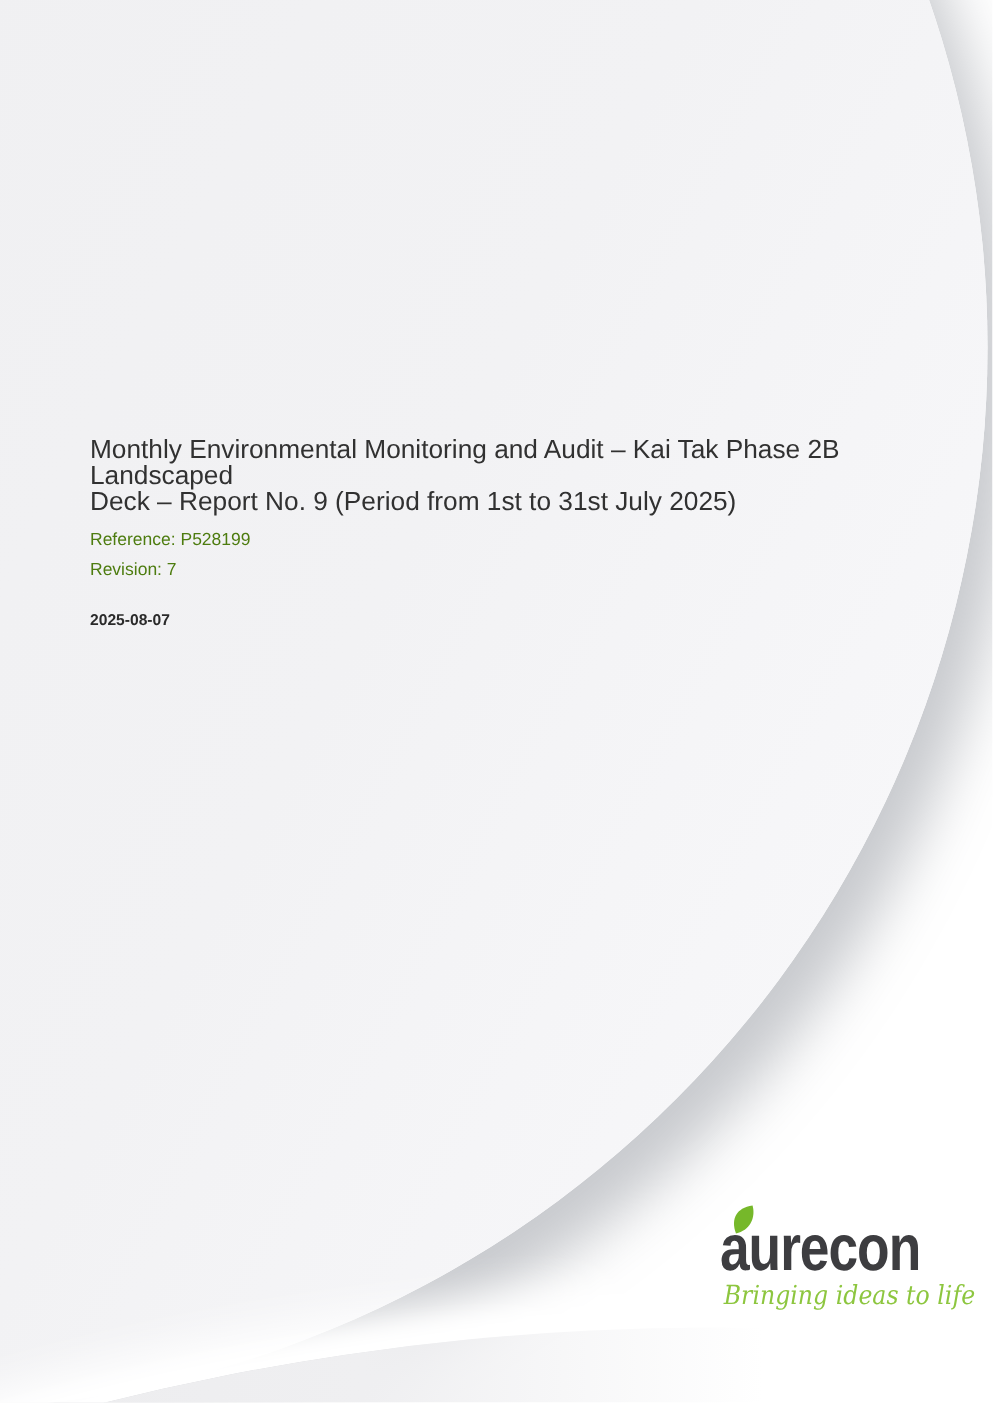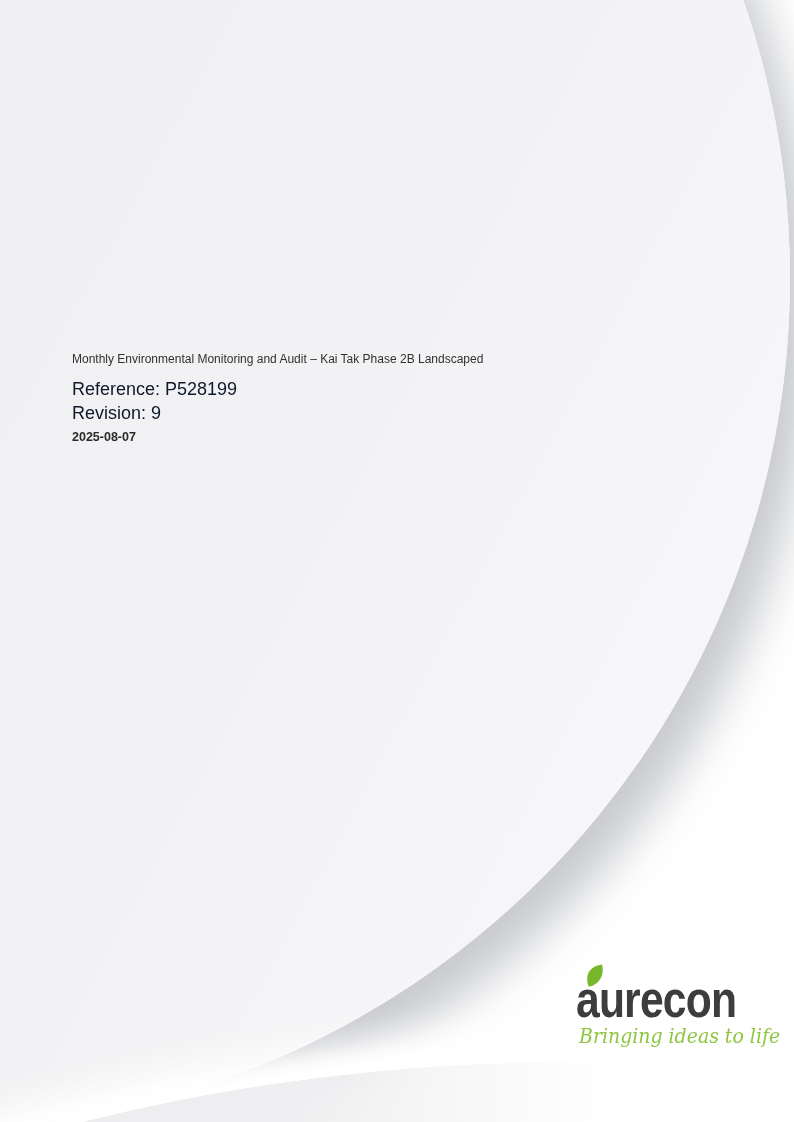--- a/index.html
+++ b/index.html
@@ -50,43 +50,43 @@
   .title {
     margin: 0;
     font-size: 20px;
     line-height: 27px;
     font-weight: 700;
     color: #141414;
     letter-spacing: 0.1px;
   }
   .subtitle {
     margin: 7px 0 0 0;
-    font-size: 12px;
+    font-size: 21px;
     line-height: 21px;
     font-weight: 400;
     color: #313131;
   }
   .organisation {
     margin: 15px 0 0 0;
     font-size: 17px;
     line-height: 22px;
     font-weight: 700;
     color: #1c1c1c;
     letter-spacing: 0.1px;
   }
   .meta-line {
     margin: 11px 0 0 0;
-    font-size: 18px;
+    font-size: 14px;
     line-height: 16px;
     font-weight: 400;
-    color: #0f172a;
+    color: #4d7c0f;
   }
   .meta-line.revision { margin-top: 8px; }
   .meta-line.date {
-    margin-top: 8px;
+    margin-top: 25px;
     font-weight: 700;
     color: #2a2a2a;
     font-size: 12.5px;
   }
   .logo {
     position: absolute;
     left: 576px;
     top: 960px;
     width: 200px;
     height: 100px;
@@ -131,23 +131,24 @@
 <body>
 
 <div class="page">
 
   <div class="swoosh-main"></div>
   <div class="swoosh-corner"></div>
 
   <div class="text-block">
     <p class="subtitle">
       <span>Monthly Environmental Monitoring and Audit – Kai Tak Phase 2B Landscaped</span><br>
+      <span>Deck – Report No. 9 (Period from 1st to 31st July 2025)</span>
     </p>
     <p class="meta-line reference">Reference: P528199</p>
-    <p class="meta-line revision">Revision: 9</p>
+    <p class="meta-line revision">Revision: 7</p>
     <p class="meta-line date">2025-08-07</p>
   </div>
 
   <div class="logo">
     <span class="leaf">
       <svg width="22" height="25" viewBox="0 0 24 26" xmlns="http://www.w3.org/2000/svg">
         <path d="M3 25 C 0.5 12, 7 3, 21.5 3.5 C 22.5 15, 15 24.5, 3 25 Z" fill="#76b82a"></path>
       </svg>
     </span>
     <div class="wordmark">aurecon</div>

